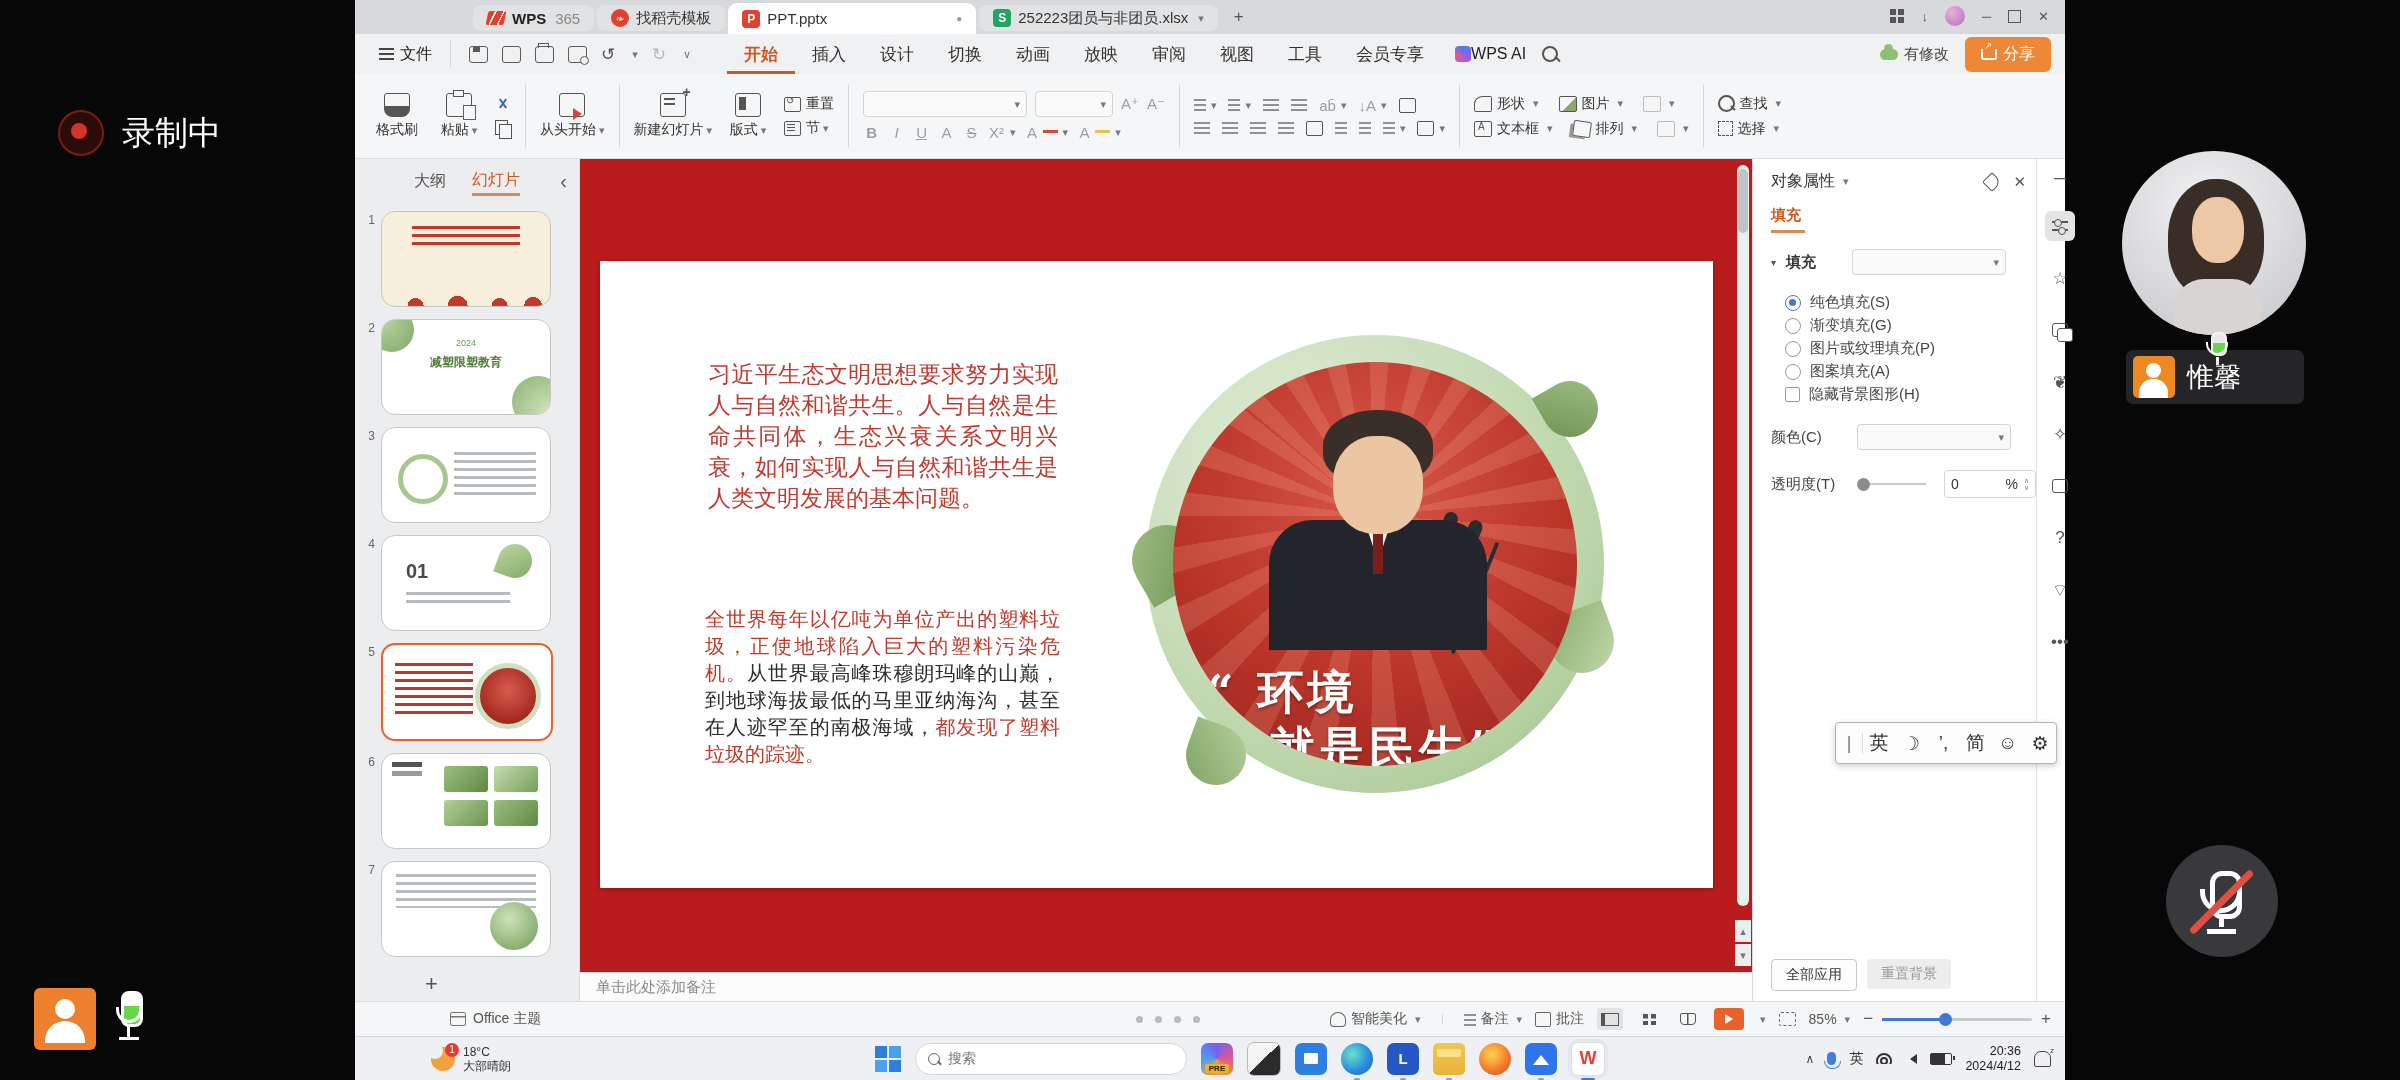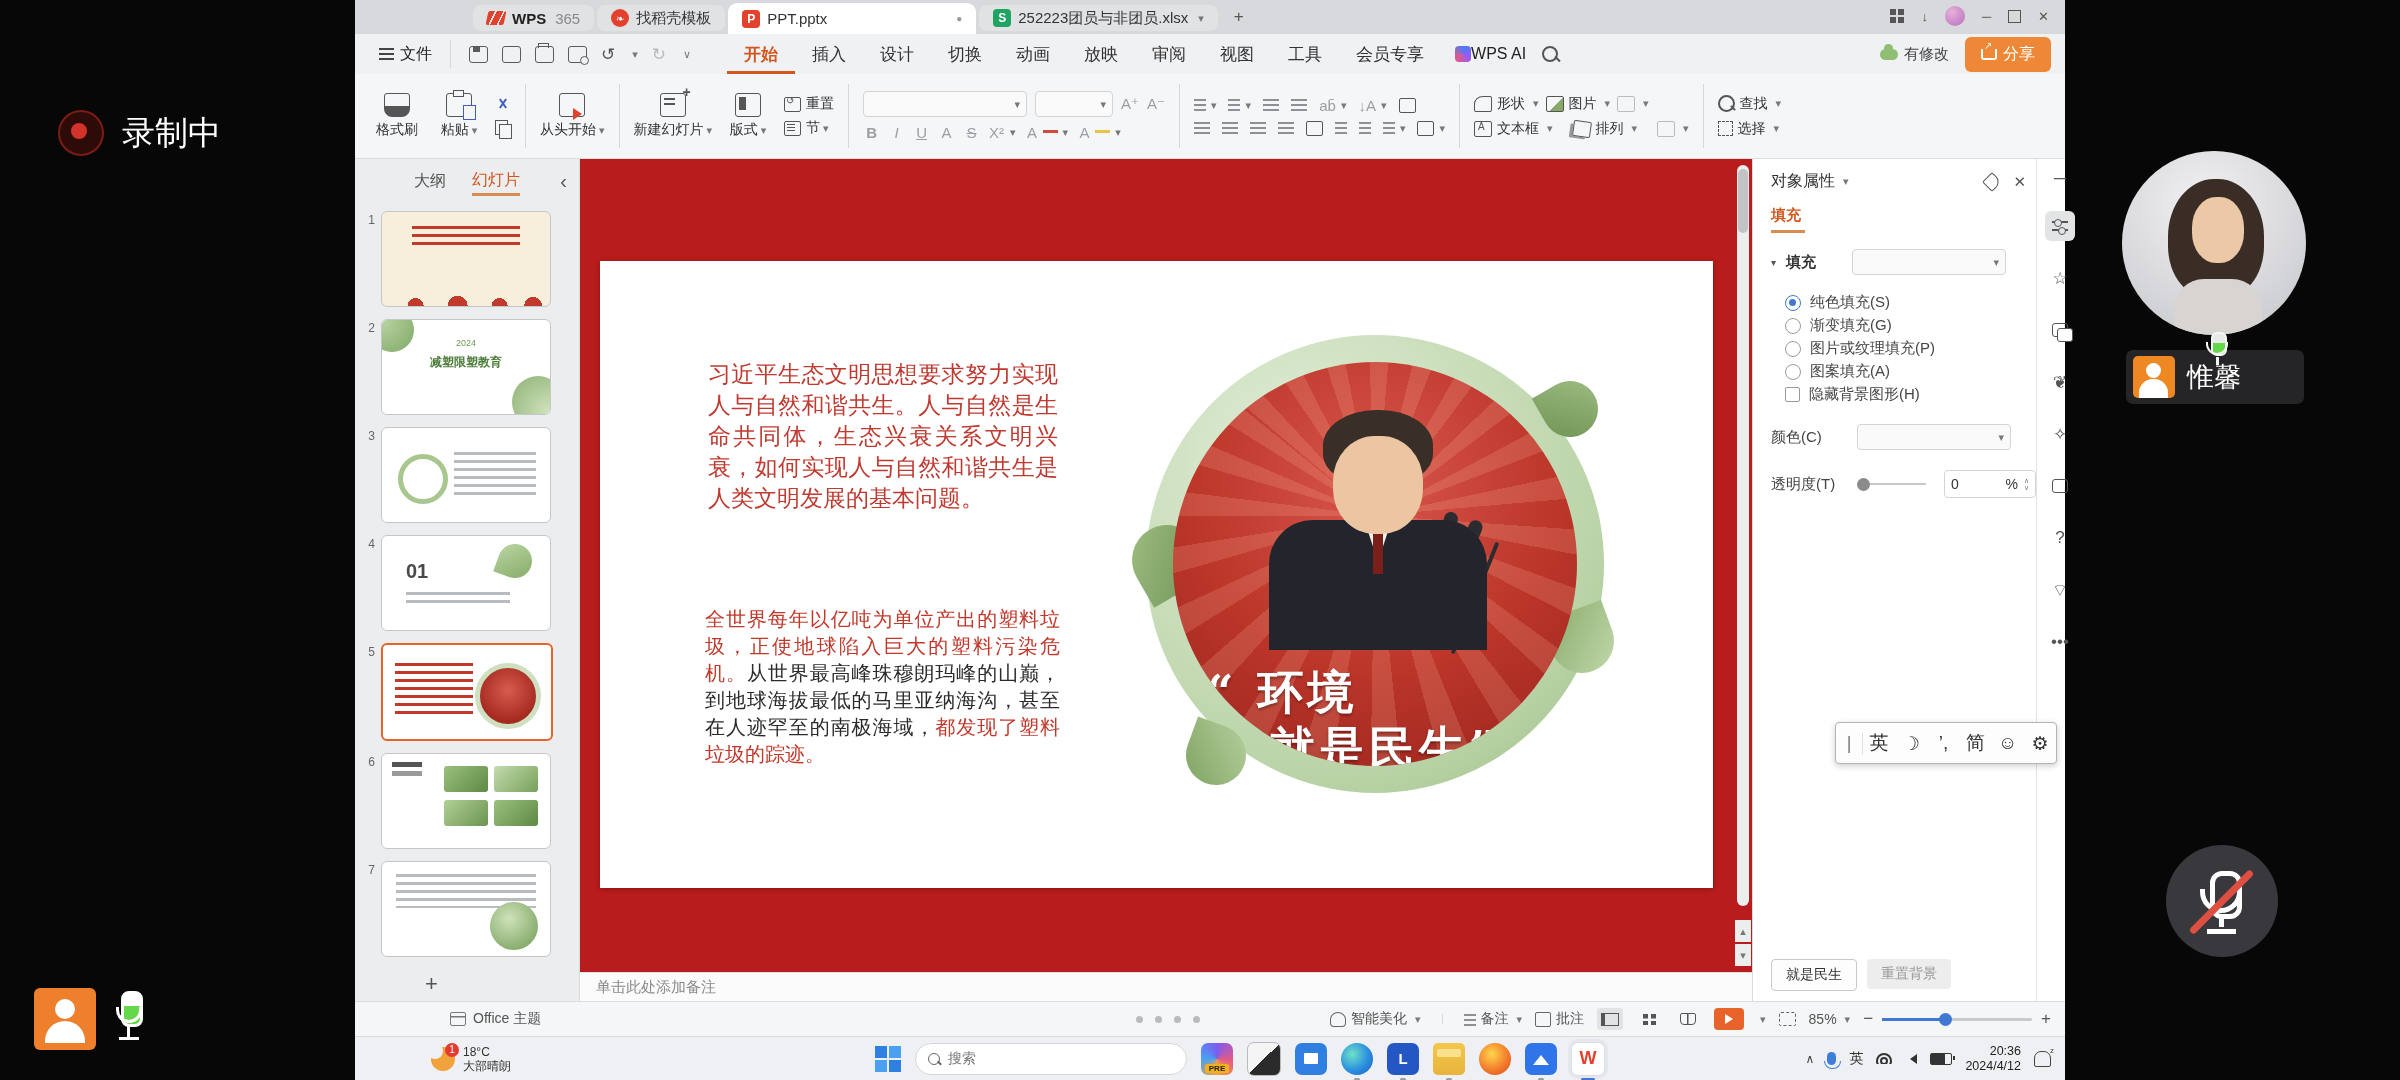--- a/index.html
+++ b/index.html
@@ -107,21 +107,21 @@
   
   .main{flex:1;display:flex;min-height:0;}
   
   .spanel{width:224px;background:#ecedef;border-right:1px solid #d9dadc;display:flex;flex-direction:column;flex:0 0 auto;}
   .ptabs{height:44px;display:flex;align-items:center;justify-content:center;gap:26px;font-size:16px;color:#555;position:relative;}
   .ptab.active{color:#d2571e;box-shadow:0 3px 0 #d88b52;padding-bottom:2px;}
   .collapse{position:absolute;right:12px;color:#555;font-size:20px;}
   .thumbs{flex:1;overflow:hidden;padding-top:2px;}
   .titem{display:flex;gap:6px;padding:6px 8px 6px 6px;}
   .tnum{width:14px;font-size:12px;color:#666;text-align:right;padding-top:2px;}
-  .th{width:168px;height:94px;background:#fff;border:1px solid #c6c7c9;border-radius:6px;position:relative;overflow:hidden;}
+  .th{width:168px;height:94px;background:#fff;border:1px solid #c6c7c9;border-radius:14px;position:relative;overflow:hidden;}
   .titem.sel .th{border:2px solid #e8632a;}
   .rl{position:absolute;background:repeating-linear-gradient(#c0392b 0 3px,transparent 3px 8px);}
   .gl{position:absolute;background:repeating-linear-gradient(#b9bcbe 0 3px,transparent 3px 8px);}
   .t1{background:#f7eedb;}
   .t1 .rl{left:30px;right:30px;top:14px;height:24px;}
   .t1::after{content:"";position:absolute;left:0;right:0;bottom:0;height:26px;
      background:radial-gradient(circle at 20% 100%,#c23a2c 0 8px,transparent 8px),
                 radial-gradient(circle at 45% 100%,#c23a2c 0 10px,transparent 10px),
                 radial-gradient(circle at 70% 100%,#c23a2c 0 8px,transparent 8px),
                 radial-gradient(circle at 90% 100%,#c23a2c 0 9px,transparent 9px);}
@@ -551,21 +551,21 @@
           <span class="pbtn">
               <span class="mini-ic"></span>
               <span class="dd">▾</span>
             </span>
         </div>
       </div>
     </div>
     <div class="vdiv"></div>
     <div class="rgroup">
       <div class="fontgrid">
-        <div class="frow" style="gap:7px;">
+        <div class="frow" style="gap:20px;">
           <span class="insbtn">
               <span class="insic shape"></span>
               <span>形状</span>
               <span class="dd">▾</span>
             </span>
           <span class="insbtn">
               <span class="insic pict"></span>
               <span>图片</span>
               <span class="dd">▾</span>
             </span>
@@ -776,21 +776,21 @@
           <div class="spin">
             <span>0</span>
             <span class="pct">%</span>
             <span class="ud">
                 <span>∧</span>
                 <span>∨</span>
               </span>
           </div>
         </div>
         <div class="pbtns">
-          <div class="btn apply">就是民生</div>
+          <div class="btn apply">全部应用</div>
           <div class="btn resetbg">重置背景</div>
         </div>
       </div>
       <div class="pstrip">
         <span>─</span>
         <span class="stripbtn on">
             <span class="sl-ic"></span>
           </span>
         <span class="stripbtn">☆</span>
         <span class="stripbtn">

